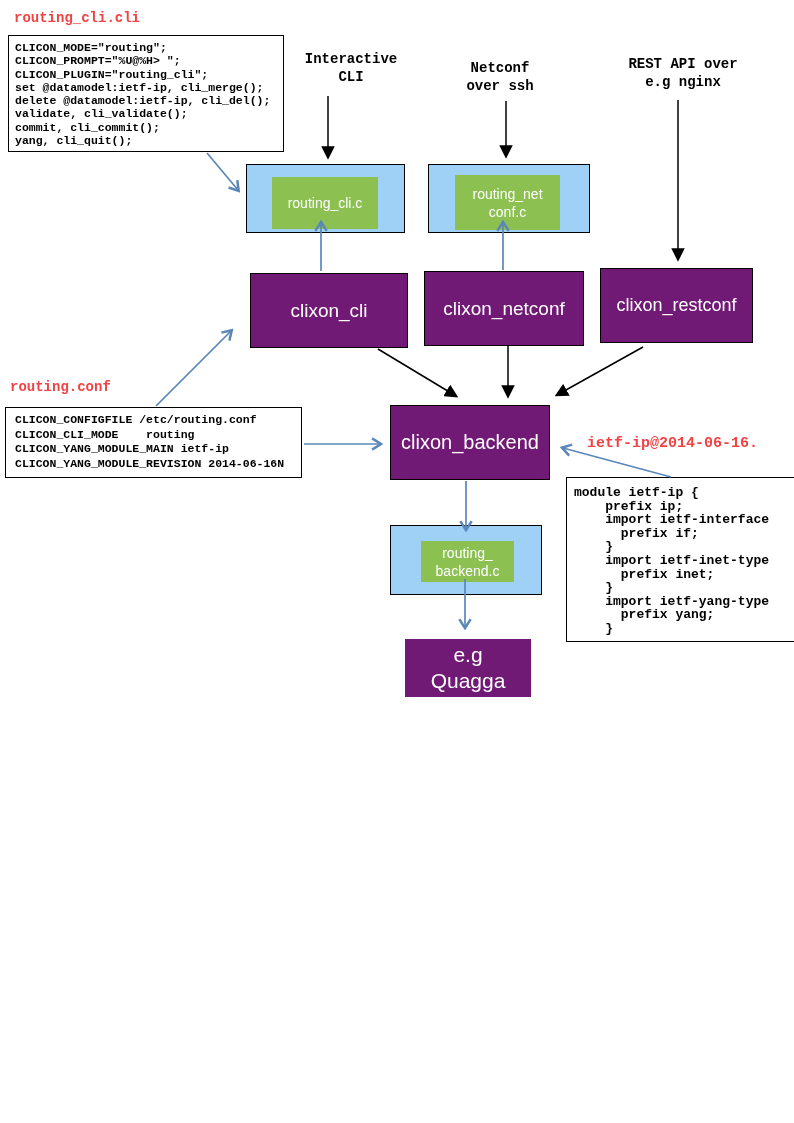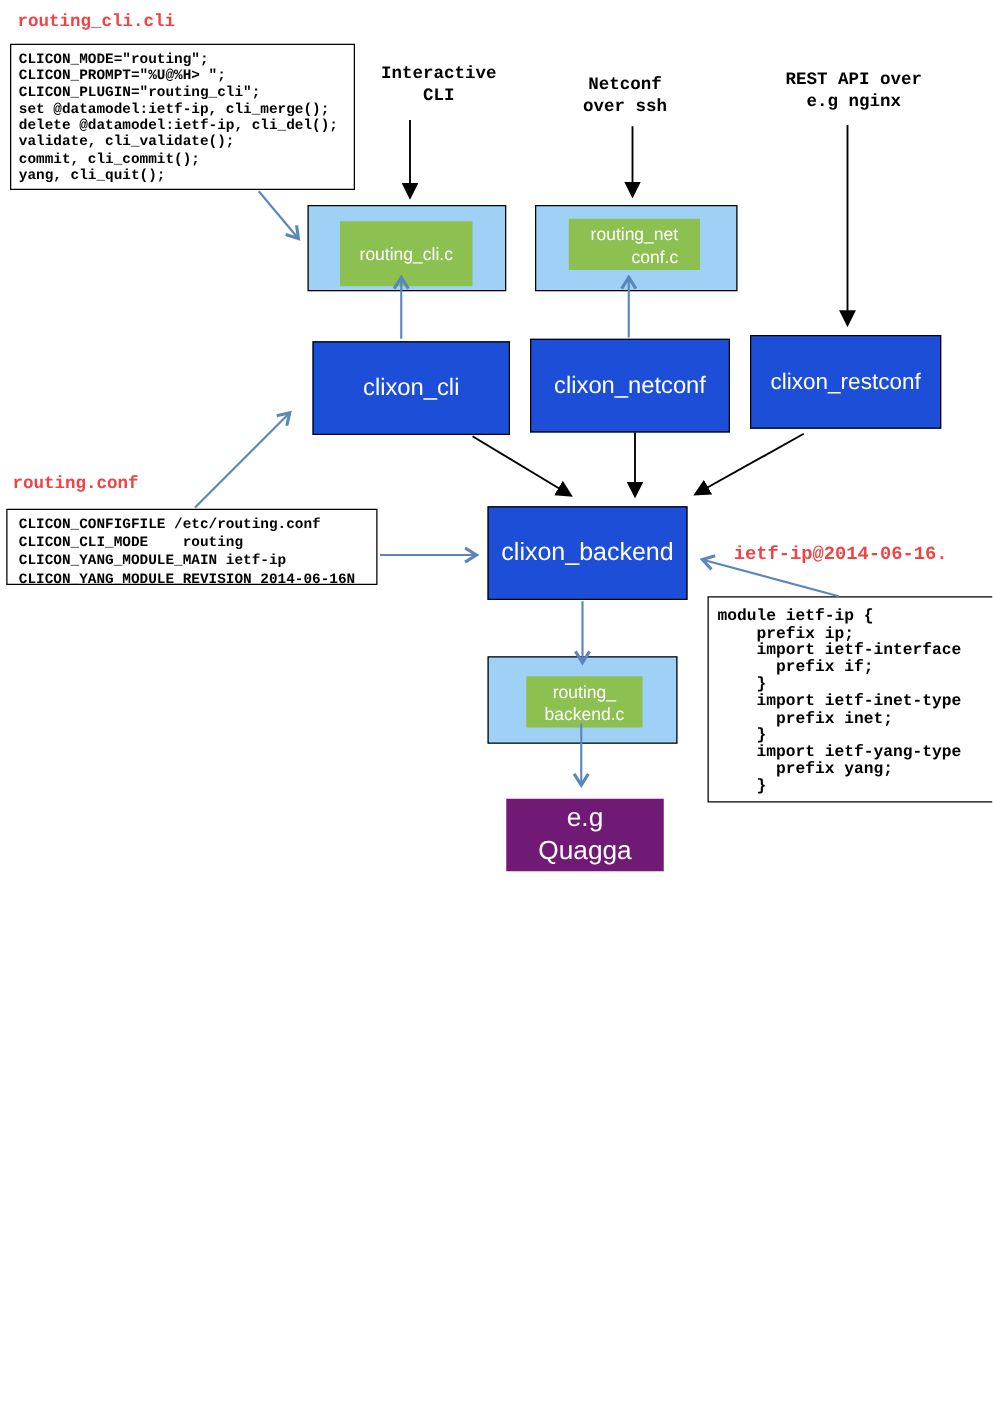--- a/index.html
+++ b/index.html
@@ -4,48 +4,48 @@
 <style>
   html,body{margin:0;padding:0;background:#fff;}
   .page{position:relative;width:794px;height:1123px;background:#ffffff;overflow:hidden;
         font-family:"Liberation Sans",sans-serif;}
   
   .code-box{position:absolute;background:#fff;border:1px solid #000;color:#000;
             font-family:"Liberation Mono","DejaVu Sans Mono",monospace;font-weight:bold;
             box-sizing:border-box;}
   .code-box div{white-space:pre;}
   #codebox-cli{left:8px;top:35px;width:276px;height:117px;font-size:11.5px;line-height:13.3px;padding:5px 0 0 6px;}
-  #codebox-conf{left:5px;top:407px;width:297px;height:61px;font-size:11.5px;line-height:14.5px;padding:5px 0 0 9px;}
+  #codebox-conf{left:5px;top:407px;width:297px;height:71px;font-size:11.5px;line-height:14.5px;padding:5px 0 0 9px;}
   #codebox-yang{left:566px;top:477px;width:260px;height:165px;font-size:13px;line-height:13.6px;padding:8px 0 0 7px;}
   
   .mono-title{position:absolute;color:#ef4444;font-family:"Liberation Mono","DejaVu Sans Mono",monospace;
               font-weight:bold;white-space:pre;}
   #title-cli{left:14px;top:10px;font-size:14px;}
   #title-conf{left:10px;top:379px;font-size:14px;}
   #label-yang{left:587px;top:435px;font-size:15px;}
   .mono-label{position:absolute;color:#000;font-family:"Liberation Mono","DejaVu Sans Mono",monospace;
               font-weight:bold;font-size:14px;line-height:17.5px;text-align:center;white-space:pre-line;}
   #label-interactive{left:291px;top:51px;width:120px;}
   #label-netconf{left:440px;top:60px;width:120px;}
   #label-rest{left:608px;top:56px;width:150px;}
   
-  .blue-node{position:absolute;background:#1d4ed8;border:1px solid #000;color:#fff;
+  .blue-node{position:absolute;background:#701a75;border:1px solid #000;color:#fff;
              display:flex;align-items:center;justify-content:center;font-size:19px;box-sizing:border-box;}
   #node-cli{left:250px;top:273px;width:158px;height:75px;}
   #node-netconf{left:424px;top:271px;width:160px;height:75px;}
   #node-restconf{left:600px;top:268px;width:153px;height:75px;font-size:18px;}
   #node-backend{left:390px;top:405px;width:160px;height:75px;font-size:20px;}
   .lightblue-box{position:absolute;background:#9fd1f6;border:1px solid #000;box-sizing:border-box;}
   #pluginbox-cli{left:246px;top:164px;width:159px;height:69px;}
   #pluginbox-netconf{left:428px;top:164px;width:162px;height:69px;}
   #pluginbox-backend{left:390px;top:525px;width:152px;height:70px;padding-left:20px;}
   .green-inner{position:absolute;background:#8cc152;color:#fff;display:flex;align-items:center;
                justify-content:center;text-align:center;font-size:14px;line-height:18px;white-space:pre-line;}
   #plugin-cli-inner{left:25px;top:12px;width:106px;height:52px;}
-  #plugin-netconf-inner{left:26px;top:10px;width:105px;height:41px;text-align:right;}
+  #plugin-netconf-inner{left:26px;top:10px;width:105px;height:55px;}
   #plugin-backend-inner{left:30px;top:15px;width:93px;height:41px;}
   .green-node{position:absolute;background:#701a75;color:#fff;display:flex;align-items:center;
               justify-content:center;text-align:center;font-size:21px;line-height:26px;white-space:pre-line;}
   #node-quagga{left:405px;top:639px;width:126px;height:58px;}
   
   #arrows{position:absolute;left:0;top:0;width:794px;height:1123px;pointer-events:none;z-index:10;}
   .arrow-black{stroke:#000000;stroke-width:1.5;fill:none;}
   .arrow-blue{stroke:#5b87b8;stroke-width:1.7;fill:none;}
 </style>
 </head>

